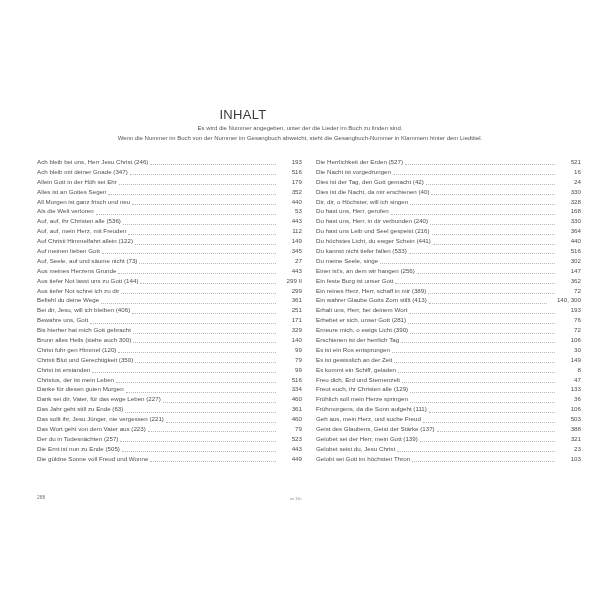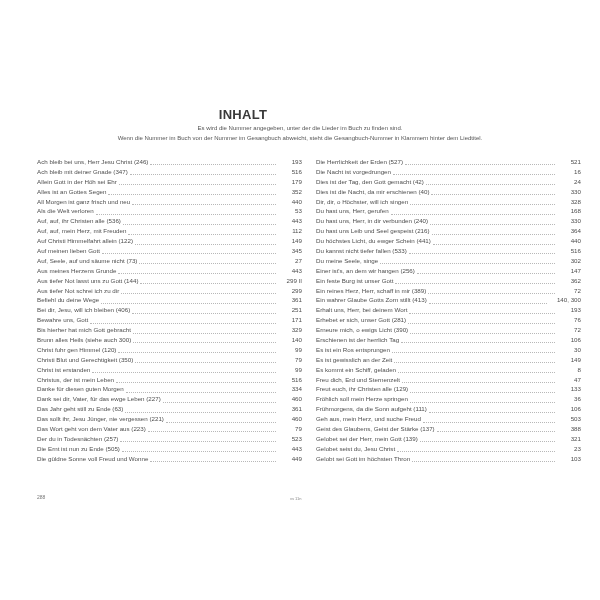--- a/index.html
+++ b/index.html
@@ -21,21 +21,21 @@
       width: 600px; height: 600px;
       background: #ffffff;
     }
     .title {
       position: absolute;
       top: 107px;
       left: 0;
       width: 486px;
       text-align: center;
       font-size: 13px;
-      font-weight: bold;
+      font-weight: normal;
       letter-spacing: 0.3px;
       color: #3a3a3a;
     }
     .intro {
       position: absolute;
       top: 124px;
       left: 0;
       width: 600px;
       text-align: center;
       font-size: 6px;

